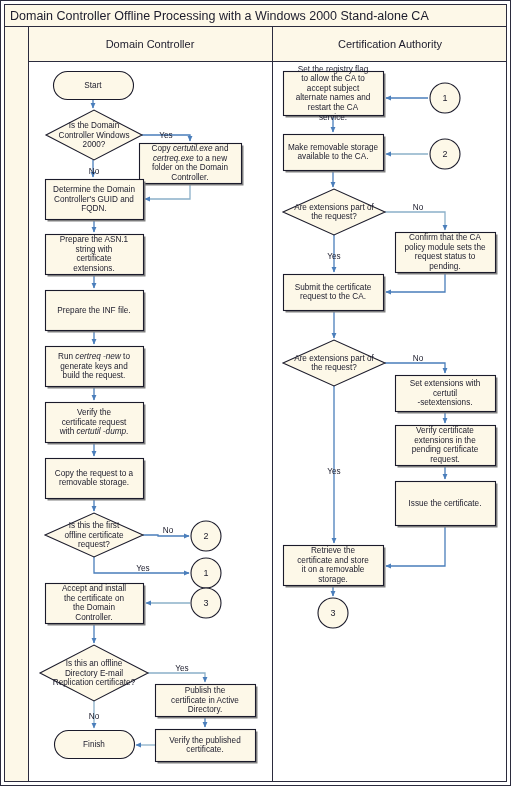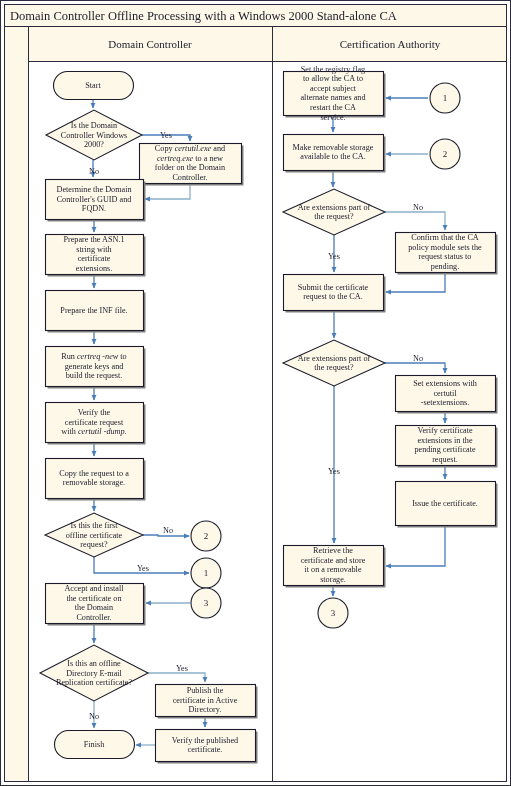--- a/index.html
+++ b/index.html
@@ -6,21 +6,21 @@
     margin: 0; padding: 0;
     background: #ffffff;
   }
   body {
     width: 511px; height: 786px;
     font-family: "Liberation Sans", sans-serif;
     overflow: hidden;
   }
   #stage {
     position: relative;
-    width: 511px; height: 604px; font-family: Liberation Serif, serif;
+    width: 511px; height: 604px;
   }
   svg#flow {
     display: block;
     width: 511px; height: 786px;
   }
   .lane-title {
     font-size: 11px;
     fill: #1b1b2b;
   }
   .diagram-title {

